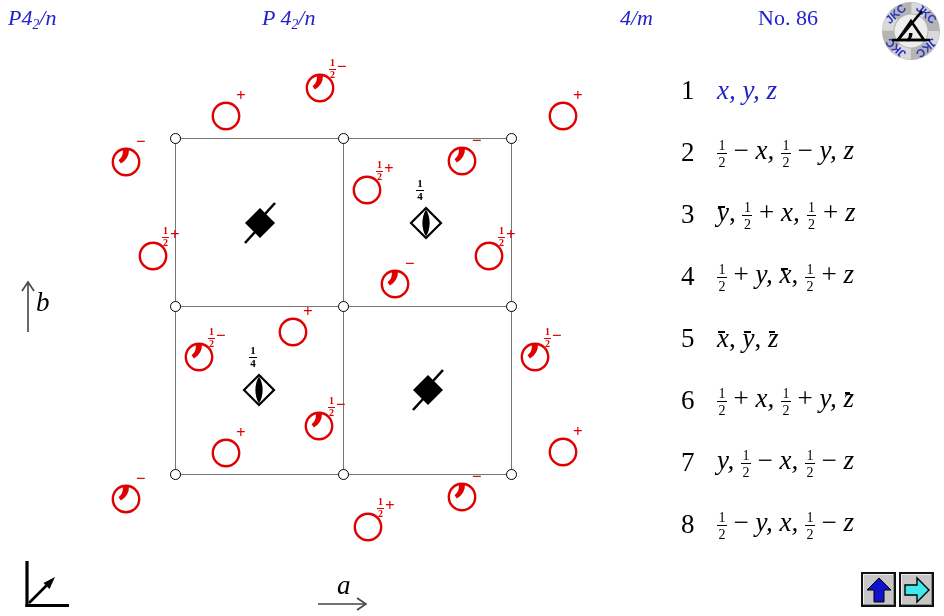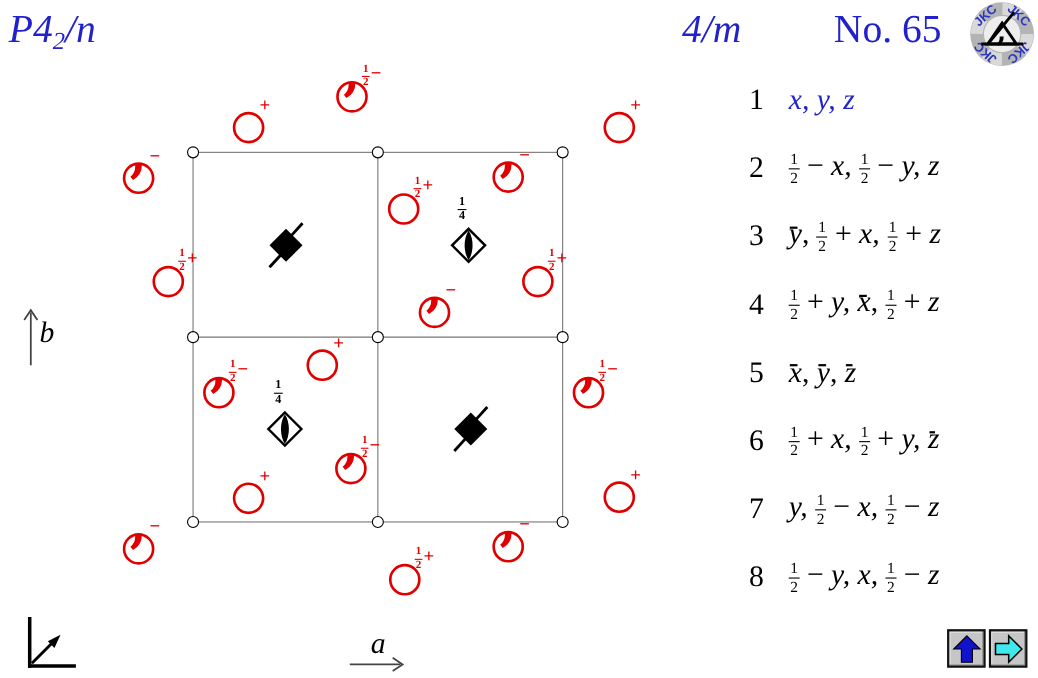--- a/index.html
+++ b/index.html
@@ -4,21 +4,21 @@
 <style>
   html,body{margin:0;padding:0;}
   body{
     width:944px;height:616px;overflow:hidden;background:#ffffff;
     font-family:"Liberation Serif","DejaVu Serif",serif;
     position:relative;
   }
   .page{position:absolute;left:0;top:0;width:944px;height:616px;}
 
   
-  .hdr{position:absolute;top:5px;font-size:36px;color:var(--blue);white-space:nowrap;}
+  .hdr{position:absolute;top:5px;font-size:22px;color:var(--blue);white-space:nowrap;}
   .hdr .it{font-style:italic;}
   .sub{font-size:0.62em;vertical-align:-0.28em;}
   #title-short{left:8px;}
   #title-full{left:262px;}
   #point-group{left:620px;font-style:italic;}
   #sg-number{left:758px;}
 
   
   #grid-svg{position:absolute;left:0;top:0;width:944px;height:616px;}
   .node{position:absolute;width:11px;height:11px;box-sizing:border-box;
@@ -65,24 +65,25 @@
   #nav-up{left:861px;}
   #nav-right{left:899px;}
 </style>
 </head>
 <body>
 
 <div class="page">
 
   <div class="hdr" id="title-short"><span class="it">P4</span><span class="sub it">2</span><span class="it">/n</span></div>
 
+  <div class="hdr" id="title-full"><span class="it">P 4</span><span class="sub it">2</span><span class="it">/n</span></div>
 
   <div class="hdr" id="point-group">4/m</div>
 
-  <div class="hdr" id="sg-number">No. 65</div>
+  <div class="hdr" id="sg-number">No. 86</div>
 
   <svg id="logo" style="position:absolute;left:878px;top:0px;" width="66" height="62" viewBox="0 0 66 62">
     <circle cx="33" cy="31" r="29" fill="#b4b4b4"></circle>
     <circle cx="33" cy="31" r="23" fill="none" stroke="#d9d9d9" stroke-width="11" stroke-dasharray="16 20"></circle>
     <circle cx="33" cy="31" r="16.5" fill="#ededed"></circle>
     <g transform="rotate(-42 33 31)">
         <text x="33" y="12" text-anchor="middle" font-family="Liberation Sans, sans-serif" font-weight="bold" font-size="11.5" fill="#2a35c0">JKC</text>
       </g>
     <g transform="rotate(42 33 31)">
         <text x="33" y="12" text-anchor="middle" font-family="Liberation Sans, sans-serif" font-weight="bold" font-size="11.5" fill="#2a35c0">JKC</text>

